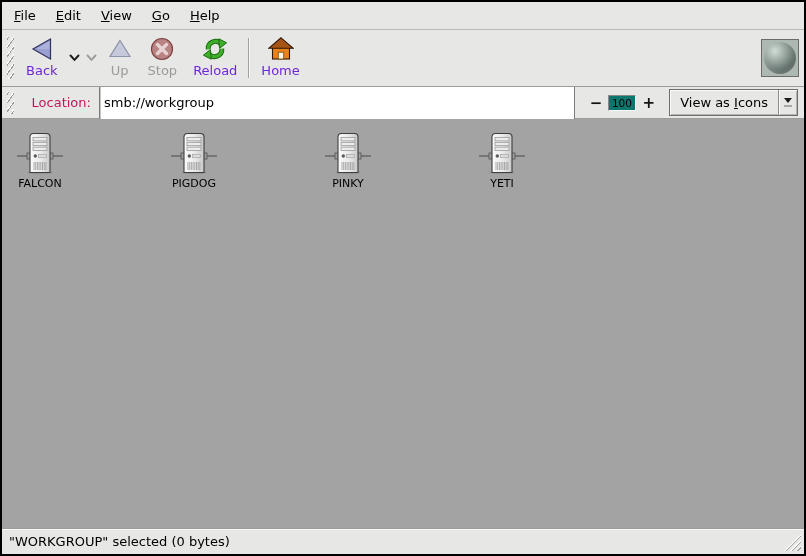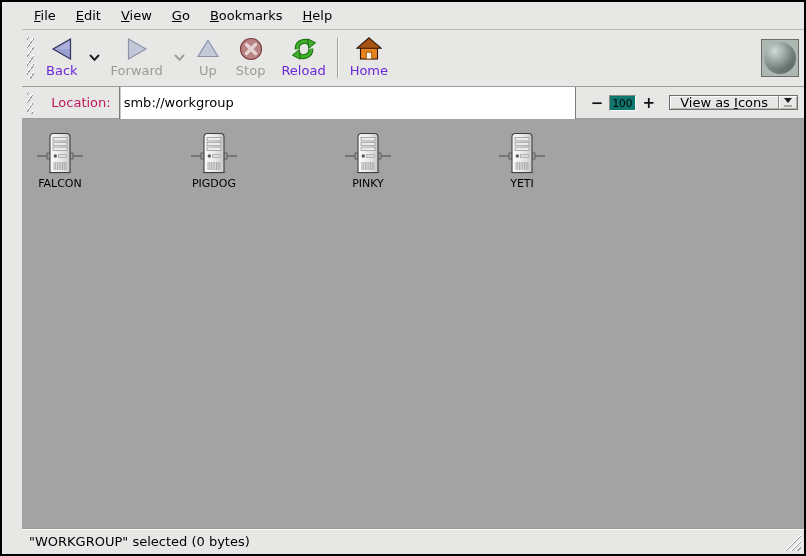--- a/index.html
+++ b/index.html
@@ -2,21 +2,21 @@
 <html><head>
 <meta charset="utf-8">
 <style>
   * { margin:0; padding:0; box-sizing:border-box; }
   html,body { background:#555; }
   body { font-family:"DejaVu Sans","Liberation Sans",sans-serif; }
 
   .window {
     position:relative; width:806px; height:556px;
     border:2px solid #000; background:#e7e7e5;
-    display:flex; flex-direction:column; overflow:hidden;padding-left:20px;
+    display:flex; flex-direction:column; overflow:hidden;
   }
 
   
   .menubar {
     height:28px; flex:0 0 28px; display:flex; align-items:center;
     padding-left:2px; border-bottom:1px solid #b8b8b4; background:#e7e7e5;
   }
   .menu-item {
     padding:4px 10px; font-size:13px; color:#000; cursor:default; white-space:pre;
   }
@@ -71,21 +71,21 @@
   }
   .zoom-out { margin-left:15px; font-size:15px; font-weight:bold; color:#111; line-height:10px; }
   .zoom-level {
     margin-left:6px; width:29px; height:16px; background:#0f766e;
     border-top:1px solid #8a8a88; border-left:1px solid #8a8a88;
     border-bottom:1px solid #fbfbfb; border-right:1px solid #fbfbfb;
     font-size:10.5px; text-align:center; line-height:14px; color:#000;
   }
   .zoom-in { margin-left:7px; font-size:15px; font-weight:bold; color:#111; }
   .viewas {
-    margin-left:14px; margin-right:6px; height:15px; display:flex; align-items:stretch;
+    margin-left:14px; margin-right:6px; height:27px; display:flex; align-items:stretch;
     border:1px solid #6d6d6b; background:#e7e7e5;
     box-shadow:inset 1px 1px 0 #fbfbfb, inset -1px -1px 0 #b4b4b2;
   }
   .viewas-label { font-size:13px; color:#000; display:flex; align-items:center; padding:0 10px; white-space:pre; }
   .viewas-label u { text-decoration:underline; }
   .viewas-arrow {
     width:19px; border-left:1px solid #8e8e8c; box-shadow:inset 1px 0 0 #f8f8f6;
     display:flex; flex-direction:column; align-items:center; justify-content:center;
   }
   .tri-down { width:0; height:0; border-left:4px solid transparent; border-right:4px solid transparent; border-top:5px solid #1a1a1a; }
@@ -126,46 +126,39 @@
   </defs>
 </svg>
 
 <div class="window">
 
   <div class="menubar">
     <span class="menu-item"><span></span><u>F</u><span>ile</span></span>
     <span class="menu-item"><span></span><u>E</u><span>dit</span></span>
     <span class="menu-item"><span></span><u>V</u><span>iew</span></span>
     <span class="menu-item"><span></span><u>G</u><span>o</span></span>
-    <span class="menu-item"><span></span><u>B</u><span>ookmarks</span></span>
     <span class="menu-item"><span></span><u>H</u><span>elp</span></span>
   </div>
 
   <div class="toolbar">
     <div class="grip"></div>
 
     <div class="tbtn">
       <svg width="26" height="26" viewBox="0 0 26 26">
         <polygon points="21.5,3 21.5,23 4,13" fill="#9aa0d0" stroke="#32325e" stroke-width="1.2"></polygon>
         <polygon points="20.5,5 20.5,13 7.5,13" fill="#b4b9e2" opacity="0.7"></polygon>
       </svg>
       <span class="tlabel">Back</span>
     </div>
     <div class="chevbox">
       <svg width="11" height="8" viewBox="0 0 11 8">
         <path d="M1.5,1.5 L5.5,5.8 L9.5,1.5" fill="none" stroke="#1a1a1a" stroke-width="1.9" stroke-linecap="round"></path>
       </svg>
     </div>
 
-    <div class="tbtn disabled">
-      <svg width="26" height="26" viewBox="0 0 26 26">
-        <polygon points="4.5,3 4.5,23 22,13" fill="#c3c7d8" stroke="#9094a8" stroke-width="1.2"></polygon>
-      </svg>
-      <span class="tlabel">Forward</span>
-    </div>
     <div class="chevbox">
       <svg width="11" height="8" viewBox="0 0 11 8">
         <path d="M1.5,1.5 L5.5,5.8 L9.5,1.5" fill="none" stroke="#9b9b99" stroke-width="1.9" stroke-linecap="round"></path>
       </svg>
     </div>
 
     <div class="tbtn disabled">
       <svg width="24" height="26" viewBox="0 0 24 26">
         <polygon points="12,4.5 22,20.5 2,20.5" fill="#c4cada" stroke="#8d93a8" stroke-width="1.2"></polygon>
       </svg>

